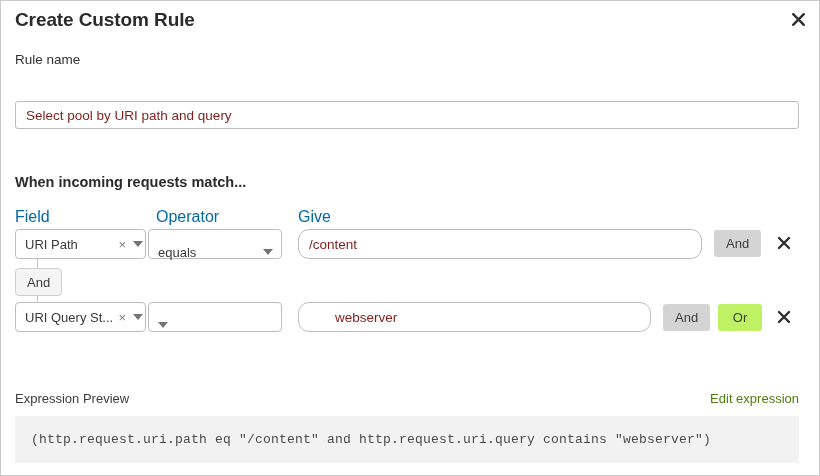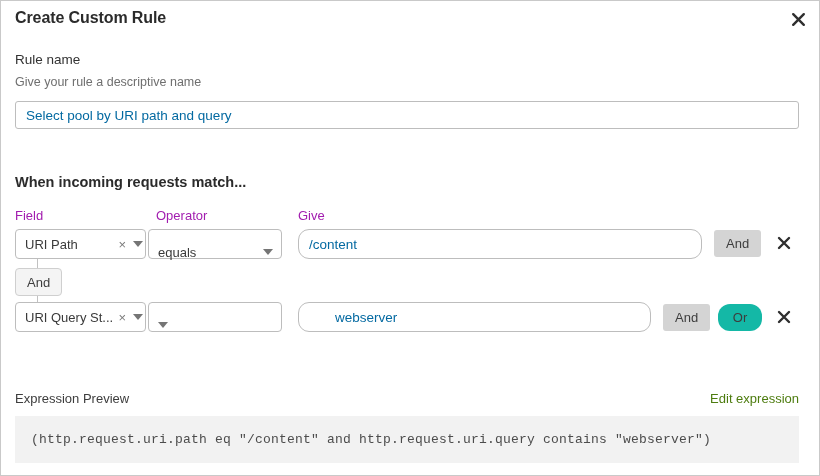--- a/index.html
+++ b/index.html
@@ -24,21 +24,21 @@
     background: #ffffff;
     border: 1px solid #c9c9c9;
     padding: 0;
   }
 
   
   .dialog-title {
     position: absolute;
     left: 14px;
     top: 8px;
-    font-size: 16px;
+    font-size: 19px;
     font-weight: bold;
     letter-spacing: -0.1px;
     color: #2b2b2b;
   }
   .close-button {
     position: absolute;
     right: 9px;
     top: 6px;
     width: 24px;
     height: 24px;
@@ -66,21 +66,21 @@
   .label-rule-name { left: 14px; top: 51px; }
   .help-rule-name  { left: 14px; top: 74px; }
 
   .text-input {
     box-sizing: border-box;
     border: 1px solid #bdbdbd;
     border-radius: 3px;
     background: #ffffff;
     font-family: "Liberation Sans", sans-serif;
     font-size: 13.5px;
-    color: #0369a1;
+    color: #7f1d1d;
     padding: 0 10px;
     outline: none;
   }
   .input-rule-name {
     position: absolute;
     left: 14px;
     top: 100px;
     width: 784px;
     height: 28px;
   }
@@ -92,22 +92,22 @@
     top: 173px;
     font-size: 14.5px;
     font-weight: bold;
     color: #2b2b2b;
   }
 
   
   .col-header {
     position: absolute;
     top: 207px;
-    font-size: 13px;
-    color: #a21caf;
+    font-size: 16px;
+    color: #0369a1;
   }
   .col-field    { left: 14px; }
   .col-operator { left: 155px; }
   .col-value    { left: 297px; }
 
   
   .cond-row {
     position: absolute;
     left: 0;
     height: 30px;
@@ -179,21 +179,21 @@
     border-radius: 3px;
     background: #d4d4d4;
     color: #3d3d3d;
     font-family: "Liberation Sans", sans-serif;
     font-size: 13px;
     cursor: pointer;
     display: flex;
     align-items: center;
     justify-content: center;
   }
-  .logic-button.light { background: #14b8a6; border-radius: 12px; }
+  .logic-button.light { background: #bef264; }
 
   .and-1 { left: 713px; top: 1px; }
   .and-2 { left: 662px; top: 2px; }
   .or-2  { left: 717px; top: 2px; }
 
   .remove-button {
     position: absolute;
     width: 22px;
     height: 24px;
     border: 0;
@@ -286,21 +286,20 @@
 
   <button class="close-button">
     <span>
       <svg width="15" height="15" viewBox="0 0 15 15" aria-hidden="true">
         <path d="M2.2 2.2 L12.8 12.8 M12.8 2.2 L2.2 12.8" stroke="#2f2f2f" stroke-width="2.4" stroke-linecap="round"></path>
       </svg>
     </span>
   </button>
 
   <div class="field-label label-rule-name">Rule name</div>
-  <div class="field-help help-rule-name">Give your rule a descriptive name</div>
   <input class="text-input input-rule-name" type="text" value="Select pool by URI path and query" style="">
 
   <div class="section-heading">When incoming requests match...</div>
 
   <div class="col-header col-field">Field</div>
   <div class="col-header col-operator">Operator</div>
   <div class="col-header col-value">Give</div>
 
   <div class="cond-row row-1">
     <div class="select-box select-field">

